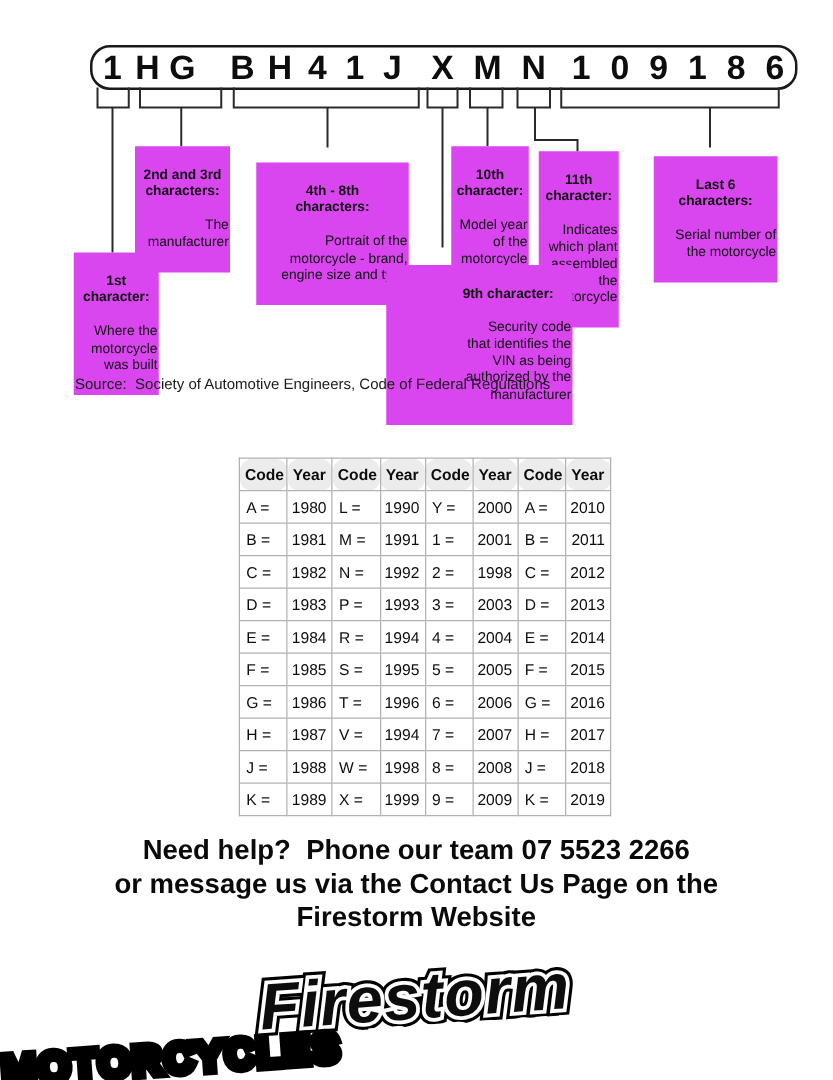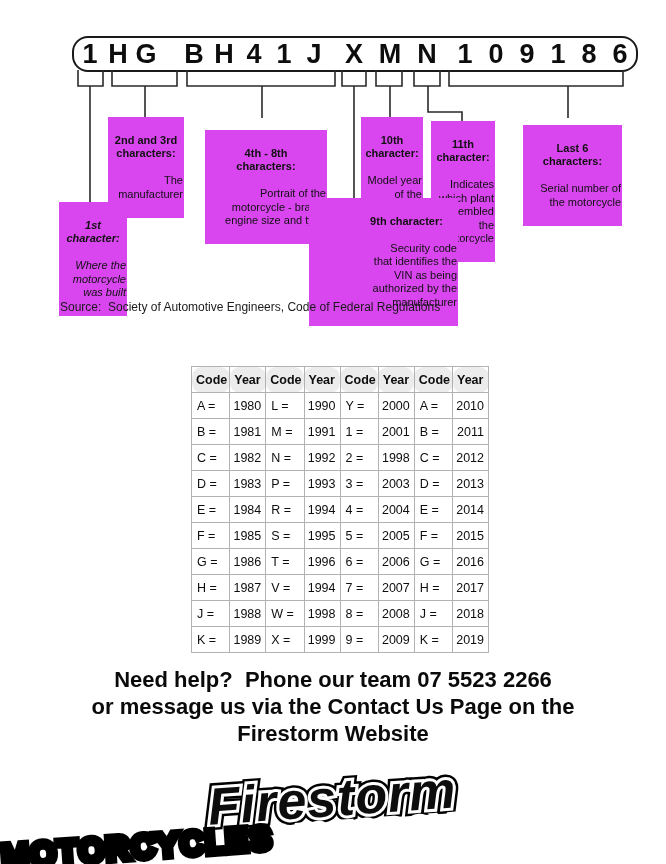--- a/index.html
+++ b/index.html
@@ -153,29 +153,29 @@
 motorcycle</div>
   </div>
 
   <div class="callout" style="left:523px; top:125px; width:97px;">
     <div class="title">Last 6
 characters:</div>
     <div class="desc">Serial number of
 the motorcycle</div>
   </div>
 
-  <div class="callout" style="left:59px; top:202px; width:66px;font-style:italic;">
+  <div class="callout" style="left:59px; top:202px; width:66px;">
     <div class="title">1st
 character:</div>
     <div class="desc">Where the
 motorcycle
 was built</div>
   </div>
 
-  <div class="callout" style="left:309px; top:198px; width:101px;padding-left:47px;">
+  <div class="callout" style="left:309px; top:212px; width:101px;padding-left:47px;">
     <div class="title">9th character:</div>
     <div class="desc">Security code
 that identifies the
 VIN as being
 authorized by the
 manufacturer</div>
   </div>
 
   <div class="source-note">Source:  Society of Automotive Engineers, Code of Federal Regulations</div>
 

